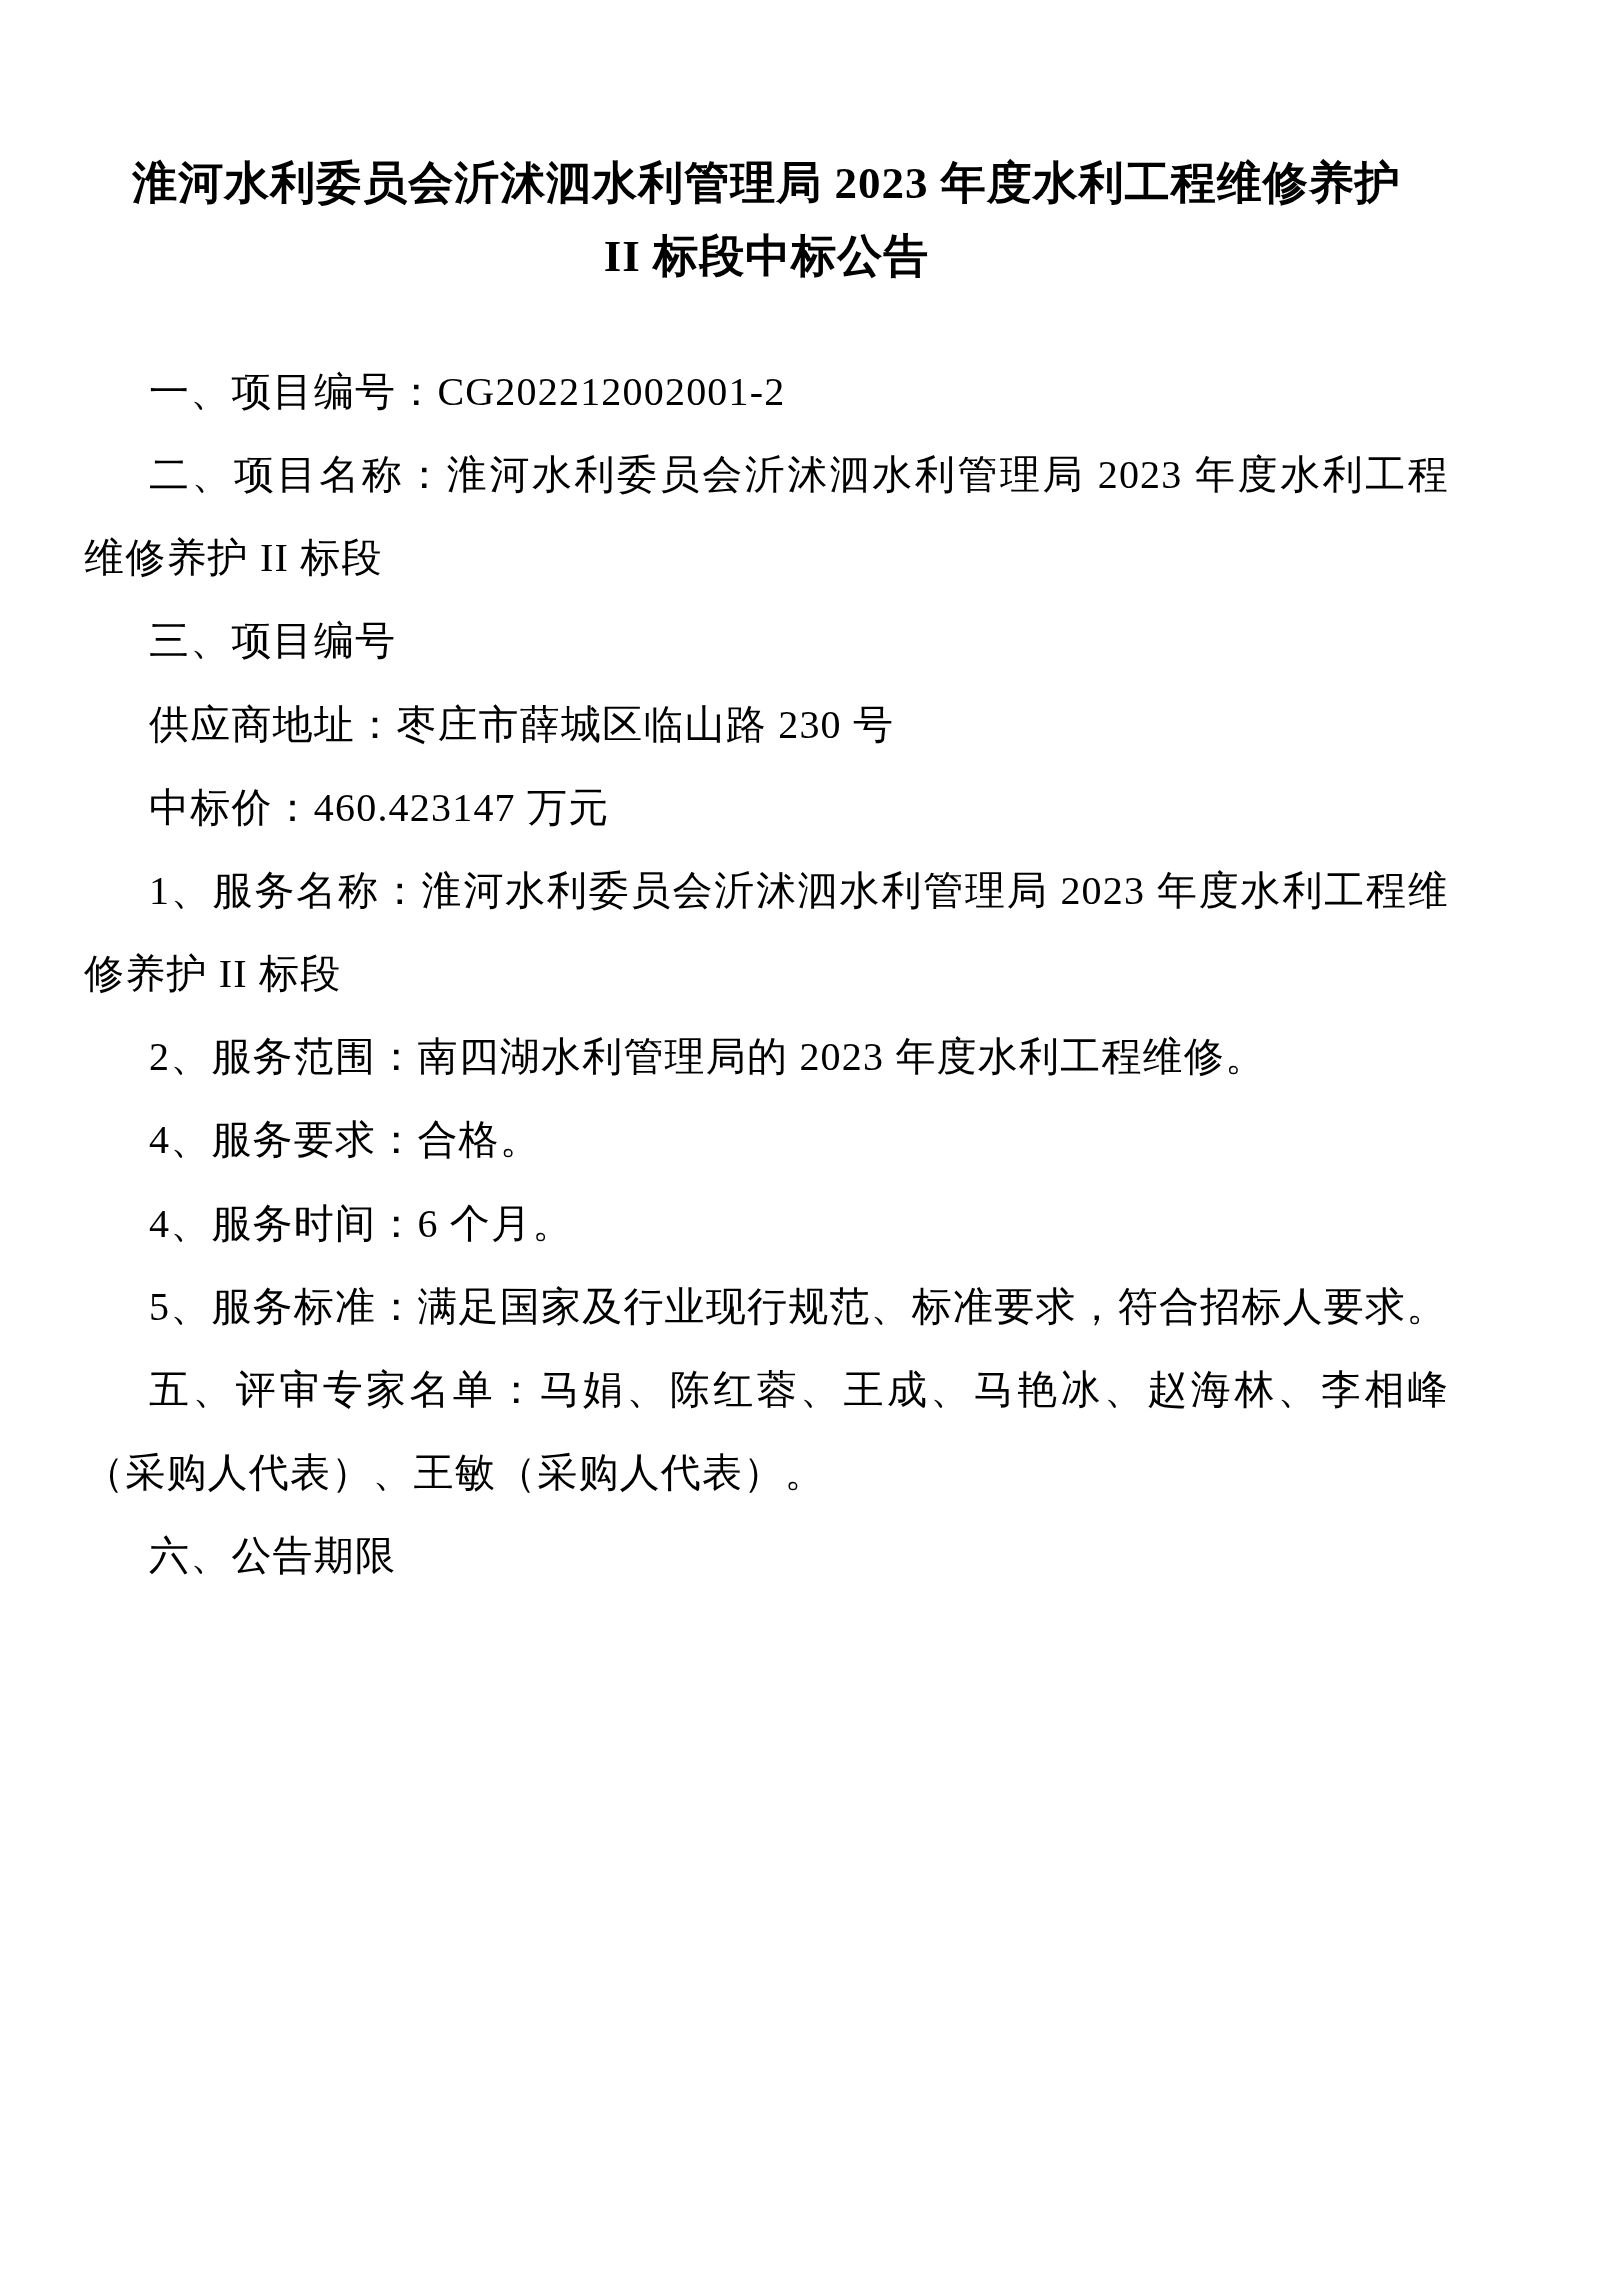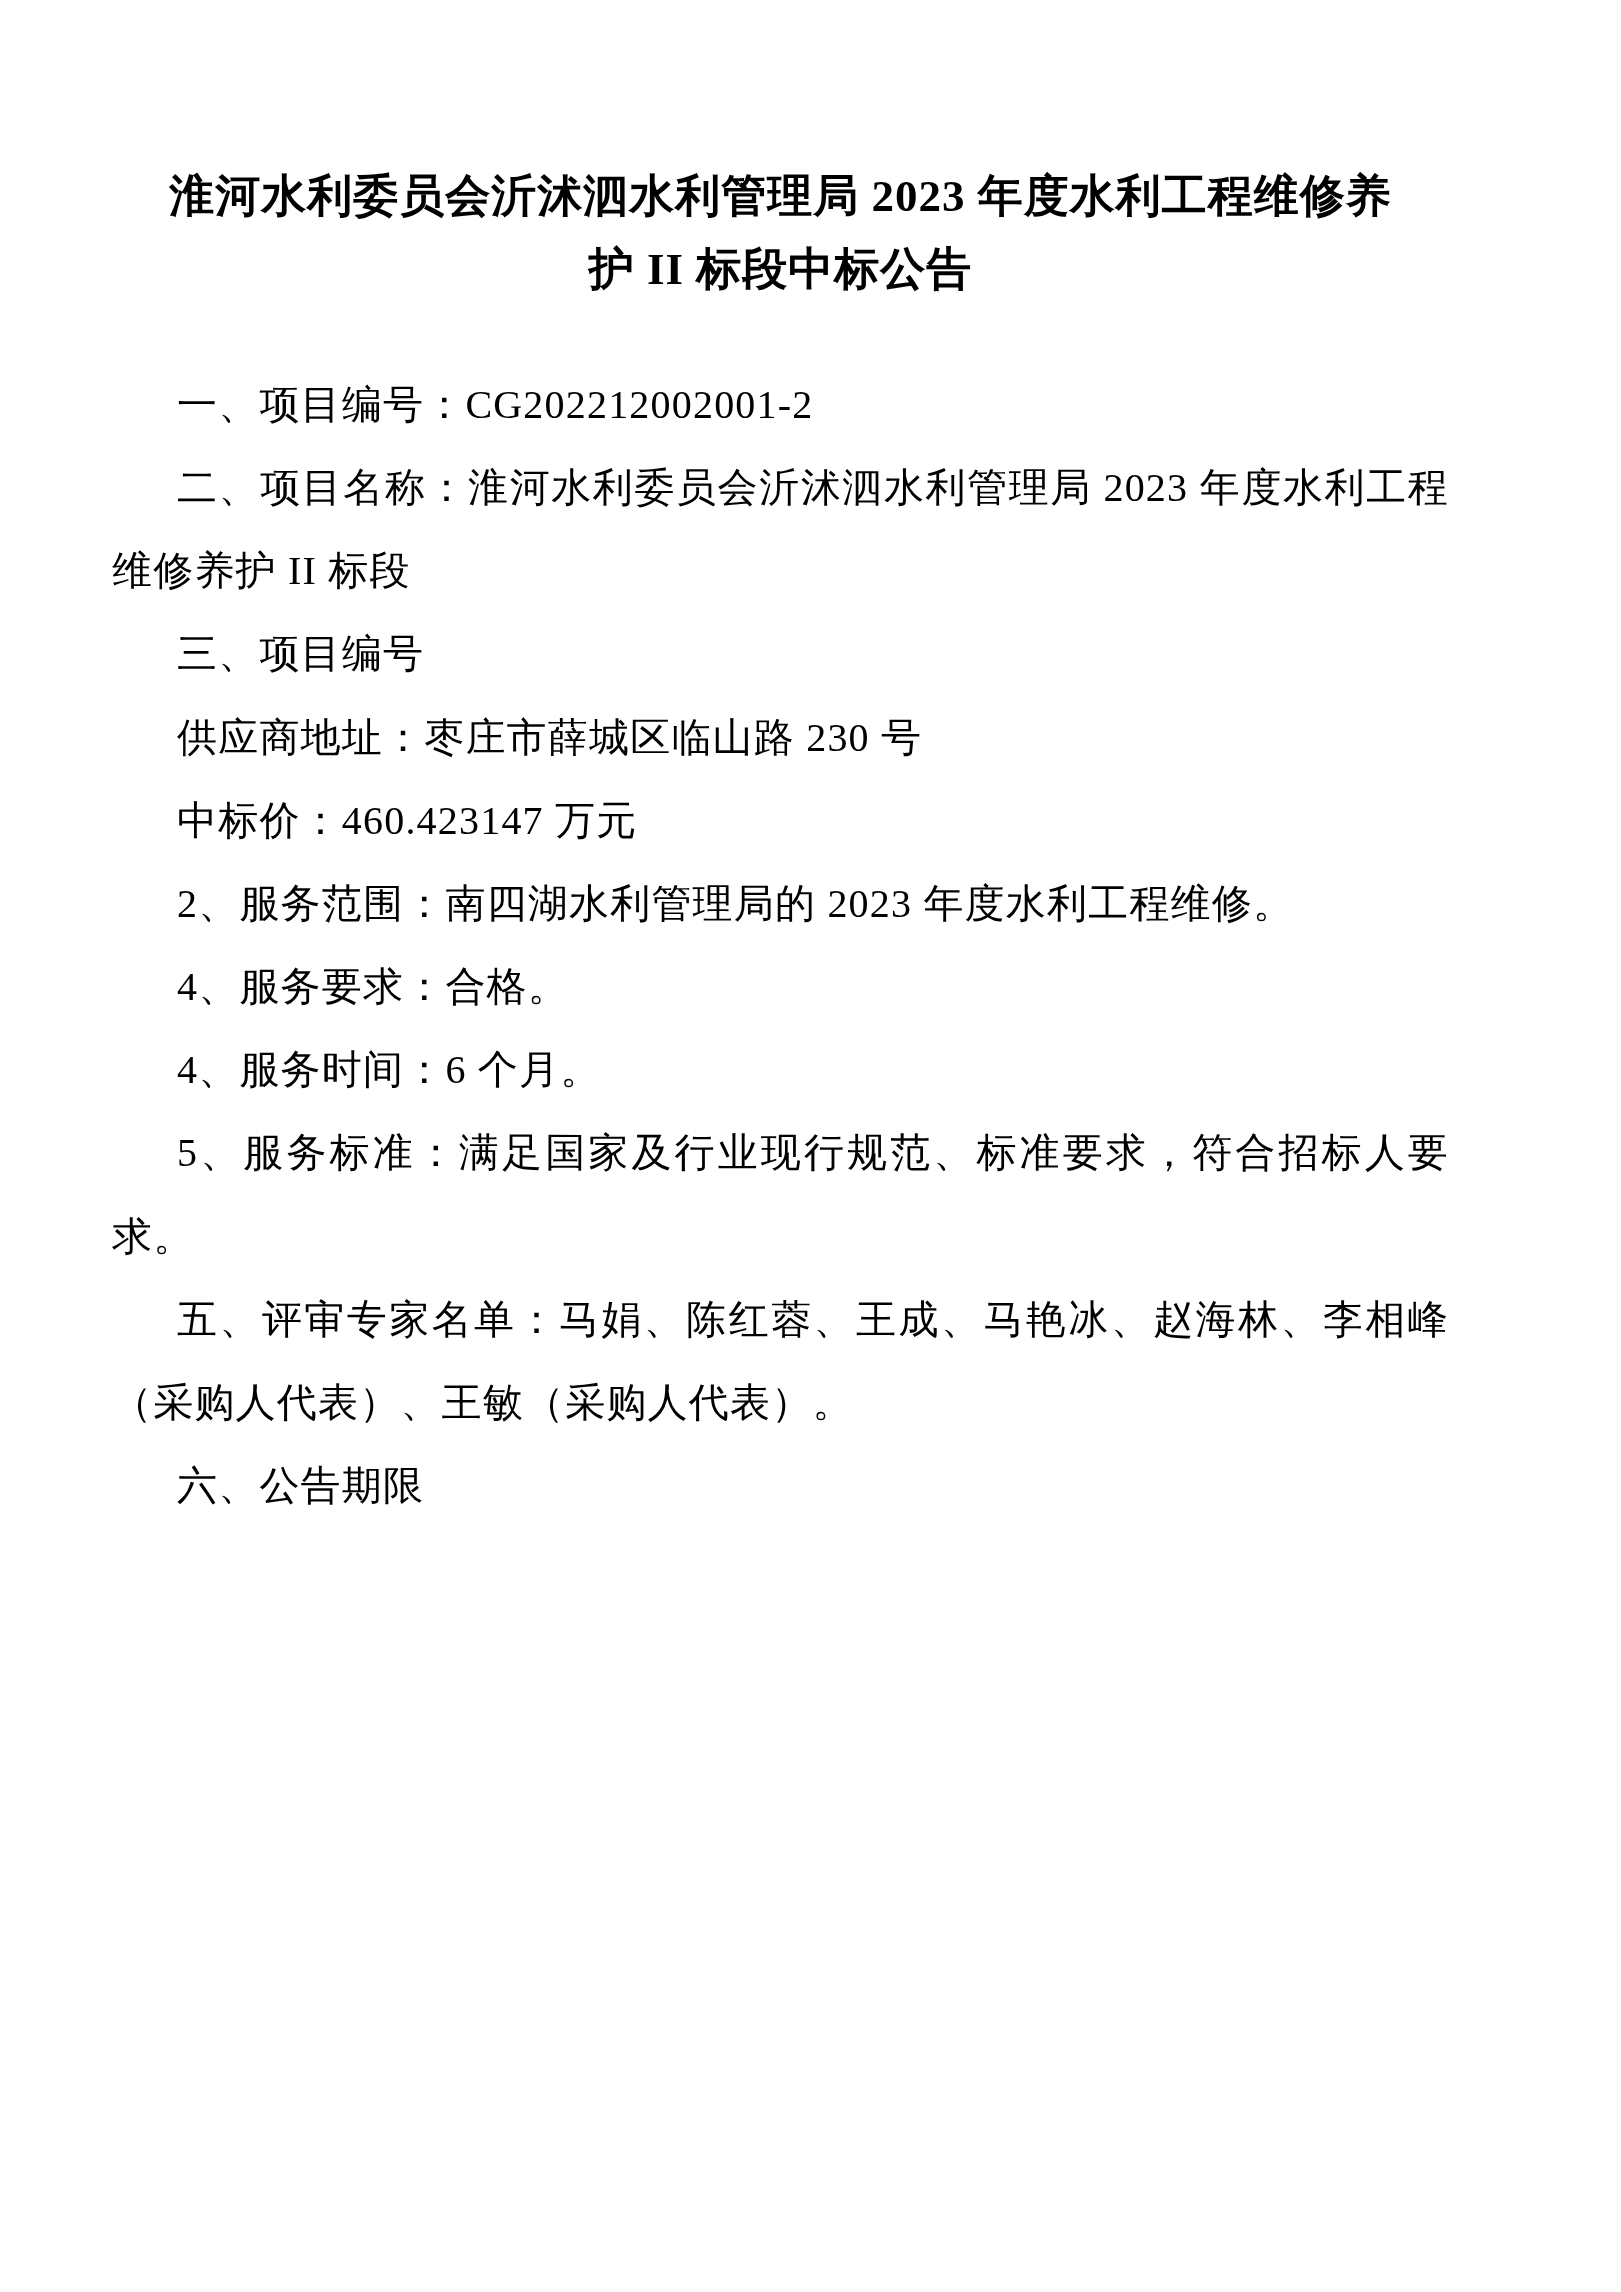--- a/index.html
+++ b/index.html
@@ -6,24 +6,23 @@
     margin: 0;
     padding: 0;
     background: #ffffff;
   }
   .page {
     width: 1621px;
     height: 1770px;
     background: #ffffff;
     position: relative;
     box-sizing: border-box;
-    padding: 147px 172px 0 112px;
+    padding: 147px 172px 0 84px;
     font-family: "Liberation Serif", "DejaVu Serif", serif;
     color: #000000;
-    margin-top: 13px;
   }
   .doc-title {
     font-family: "Liberation Serif", "DejaVu Serif", serif;
     font-weight: bold;
     font-size: 45px;
     line-height: 1.62;
     text-align: center;
     letter-spacing: 1px;
     margin: 0 0 57px 0;
     padding: 0 39px;
@@ -45,20 +44,21 @@
 <div class="page">
 
   <h1 class="doc-title">淮河水利委员会沂沭泗水利管理局 2023 年度水利工程维修养护 II 标段中标公告</h1>
 
   <div class="body-block">
     <p class="para">一、项目编号：CG202212002001-2</p>
     <p class="para">二、项目名称：淮河水利委员会沂沭泗水利管理局 2023 年度水利工程维修养护 II 标段</p>
     <p class="para">三、项目编号</p>
     <p class="para">供应商地址：枣庄市薛城区临山路 230 号</p>
     <p class="para">中标价：460.423147 万元</p>
+    <p class="para">1、服务名称：淮河水利委员会沂沭泗水利管理局 2023 年度水利工程维修养护 II 标段</p>
     <p class="para">2、服务范围：南四湖水利管理局的 2023 年度水利工程维修。</p>
     <p class="para">4、服务要求：合格。</p>
     <p class="para">4、服务时间：6 个月。</p>
     <p class="para">5、服务标准：满足国家及行业现行规范、标准要求，符合招标人要求。</p>
     <p class="para">五、评审专家名单：马娟、陈红蓉、王成、马艳冰、赵海林、李相峰（采购人代表）、王敏（采购人代表）。</p>
     <p class="para">六、公告期限</p>
   </div>
 
 </div>
 

